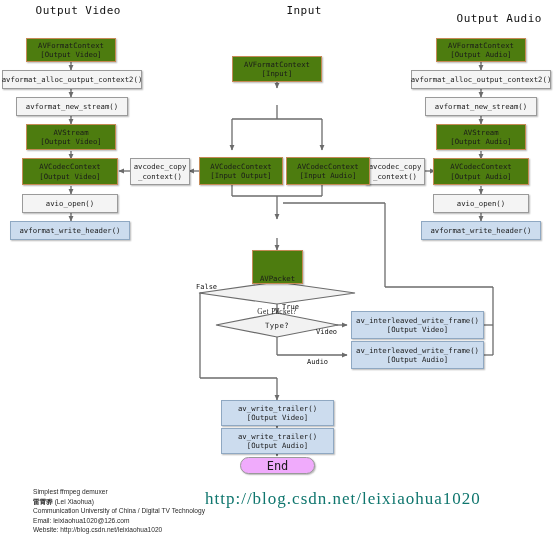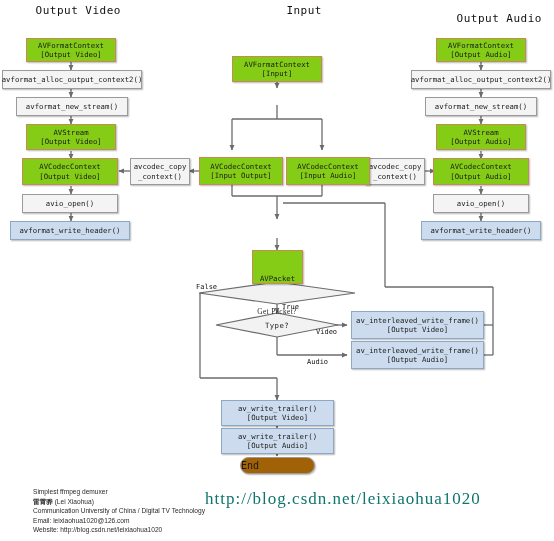--- a/index.html
+++ b/index.html
@@ -11,27 +11,27 @@
 
   .col-title{position:absolute;font-size:11px;letter-spacing:.5px;color:#111;
              white-space:nowrap;text-align:right;}
 
   .node{position:absolute;box-sizing:border-box;display:flex;flex-direction:column;
         align-items:center;justify-content:center;text-align:center;
         font-size:7.3px;line-height:9.5px;letter-spacing:0px;
         border:1px solid #9a9a9a;background:#f2f2f2;
         box-shadow:1px 1px 1.5px rgba(0,0,0,.28);white-space:nowrap;}
   .node .l2{display:block;}
-  .node.orange{background:#84cc16;border-color:#c58a56;}
+  .node.orange{background:#4d7c0f;border-color:#c58a56;}
   .node.blue{background:#ccdcee;border-color:#8fa8c2;}
   .node.plain{background:#f4f4f4;}
 
   .term{position:absolute;box-sizing:border-box;display:flex;align-items:center;
-        border:1px solid #9a9a9a;background:#a16207;
-        border-radius:12px;font-size:10px;box-shadow:1px 1px 1.5px rgba(0,0,0,.28);}
+        justify-content:center;border:1px solid #9a9a9a;background:#f0abfc;
+        border-radius:12px;font-size:12px;box-shadow:1px 1px 1.5px rgba(0,0,0,.28);}
 
   .diamond{position:absolute;}
   .diamond .dlabel{position:absolute;left:0;top:0;width:100%;height:100%;
         display:flex;align-items:center;justify-content:center;font-size:7.3px;
         letter-spacing:.4px;}
 
   .edgelabel{position:absolute;font-size:7px;color:#111;white-space:nowrap;
              font-family:"DejaVu Sans Mono","Liberation Mono",monospace;}
 
   .footer{position:absolute;left:33px;top:487px;font-size:6.6px;line-height:9.6px;

